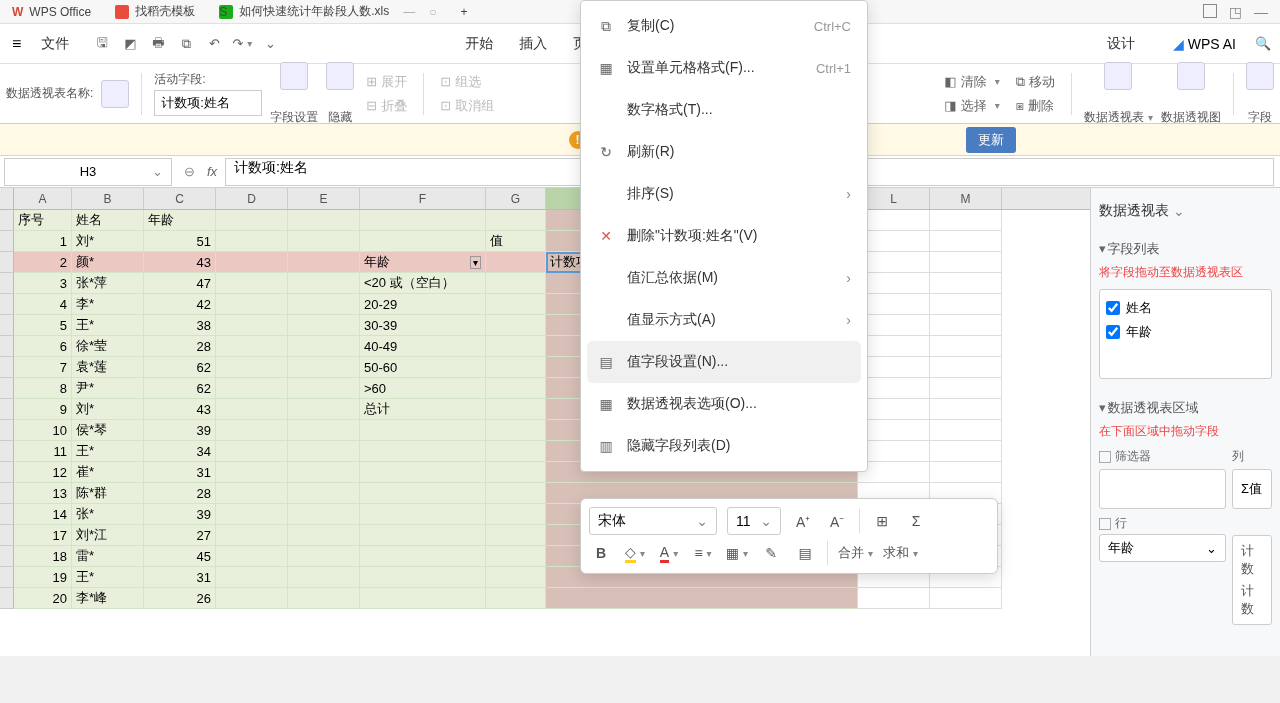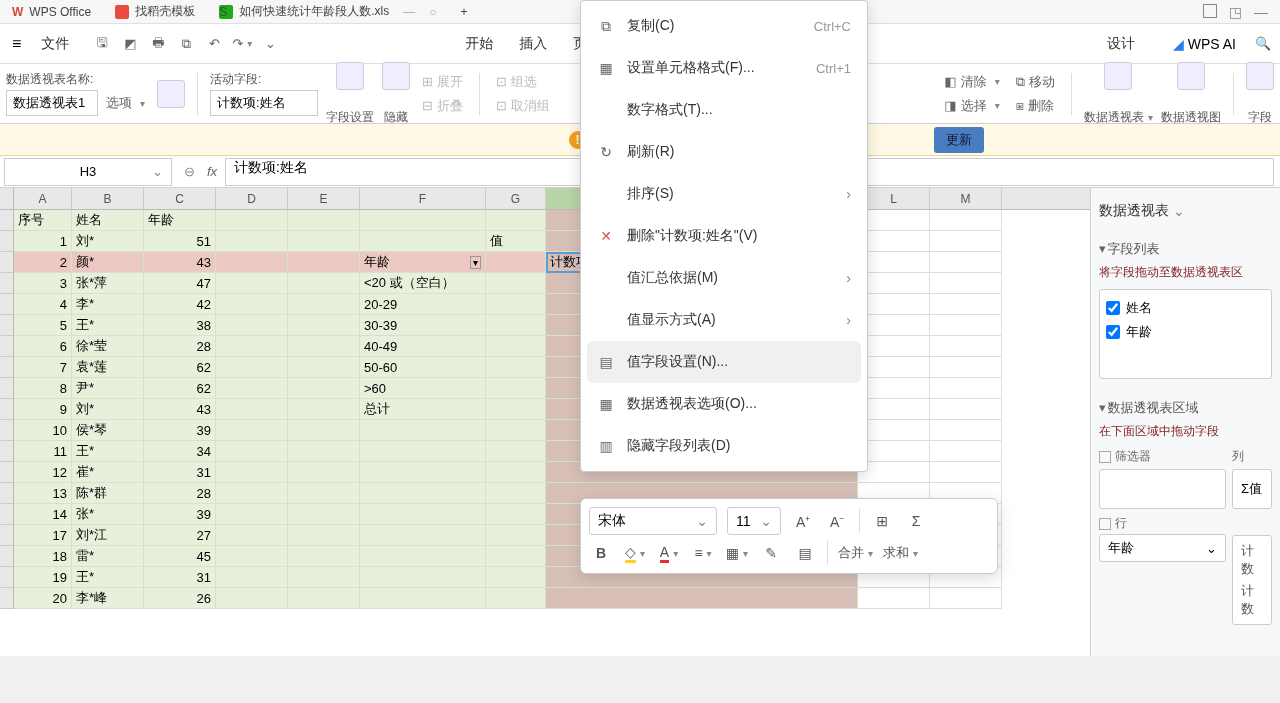--- a/index.html
+++ b/index.html
@@ -31,21 +31,21 @@
 .ribbon-input { height: 26px; border: 1px solid #ccc; padding: 0 6px; font-size: 13px; background: #fff; }
 .ribbon-big-icon { width: 28px; height: 28px; background: #eef; border: 1px solid #ccd; border-radius: 3px; }
 .ribbon-group { display: flex; flex-direction: column; gap: 19px; align-items: center; }
 .ribbon-btn { display: flex; align-items: center; gap: 4px; padding: 2px 4px; font-size: 13px; color: #666; }
 .ribbon-btn.disabled { color: #bbb; }
 .ribbon-sep { width: 1px; height: 42px; background: #ddd; margin: 0 4px; }
 
 
 .notice-bar { height: 32px; background: #fff9e6; border-bottom: 1px solid #e8d898; display: flex; align-items: center; padding: 0 12px; gap: 8px; font-size: 13px; color: #555; justify-content: center; position: relative; }
 .notice-icon { width: 18px; height: 18px; background: #f0a020; border-radius: 50%; color: #fff; display: flex; align-items: center; justify-content: center; font-size: 12px; font-weight: bold; }
-.update-btn { position: absolute; right: 296px; background: #4a7cc2; color: #0f172a; padding: 4px 12px; border-radius: 3px; font-size: 13px; cursor: pointer; }
+.update-btn { position: absolute; right: 264px; background: #4a7cc2; color: #ffffff; padding: 4px 12px; border-radius: 3px; font-size: 13px; cursor: pointer; }
 
 
 .formula-bar { height: 32px; background: #fff; border-bottom: 1px solid #d0d0d0; display: flex; align-items: center; }
 .cell-ref { width: 168px; height: 28px; border: 1px solid #ccc; margin: 0 4px; display: flex; align-items: center; padding: 0 8px; font-size: 13px; background: #fff; justify-content: center; position: relative; }
 .cell-ref-chev { position: absolute; right: 8px; color: #888; }
 .fx-area { display: flex; align-items: center; gap: 12px; padding: 0 8px; }
 .fx-icon { font-style: italic; color: #666; }
 .formula-input { flex: 1; height: 28px; border: 1px solid #ccc; padding: 0 8px; font-size: 14px; background: #fff; margin-right: 6px; }
 
 
@@ -86,21 +86,21 @@
 
 .mini-toolbar { position: absolute; left: 580px; top: 498px; width: 418px; background: #fff; border: 1px solid #ccc; border-radius: 6px; box-shadow: 0 4px 16px rgba(0,0,0,.15); z-index: 99; padding: 8px; display: flex; flex-direction: column; gap: 6px; }
 .mini-row { display: flex; align-items: center; gap: 10px; }
 .mini-select { height: 28px; border: 1px solid #ccc; border-radius: 3px; padding: 0 8px; font-size: 14px; display: flex; align-items: center; position: relative; }
 .mini-btn { width: 24px; height: 24px; display: flex; align-items: center; justify-content: center; color: #555; font-size: 14px; cursor: pointer; }
 .mini-label { font-size: 13px; color: #555; }
 
 
 .sp-title { font-size: 14px; font-weight: 500; color: #333; padding: 4px 0 10px; display:flex; align-items:center; gap:4px; }
 .sp-section { font-size: 13px; color: #555; margin: 10px 0 6px; }
-.sp-hint { font-size: 12px; color: #7f1d1d; margin-bottom: 8px; }
+.sp-hint { font-size: 12px; color: #ef4444; margin-bottom: 8px; }
 .sp-check { display: flex; align-items: center; gap: 6px; font-size: 13px; padding: 3px 0; }
 .sp-check input { width: 14px; height: 14px; }
 .sp-box { border: 1px solid #ccc; background: #fff; border-radius: 3px; min-height: 28px; padding: 4px 8px; font-size: 13px; display: flex; align-items: center; margin-top: 4px; }
 .sp-field-box { border: 1px solid #ccc; background: #fff; border-radius: 3px; height: 90px; margin-top: 4px; }
 .sp-row { display: flex; gap: 6px; margin-top: 6px; }
 .sp-col { flex: 1; }
 .sp-lbl { font-size: 12px; color: #666; display: flex; align-items: center; gap: 4px; margin-bottom: 2px; }
 .sp-mini-icon { width: 12px; height: 12px; border: 1px solid #aaa; }
 .sp-dropdown { border: 1px solid #ccc; background: #fff; border-radius: 3px; height: 28px; padding: 0 8px; font-size: 13px; display: flex; align-items: center; justify-content: space-between; }
 .sp-value-item { padding: 2px 0; font-size: 13px; color: #555; }
@@ -161,24 +161,20 @@
   <span class="wps-ai">
       <span class="logo-a">◢</span>
       <span>WPS AI</span>
     </span>
   <span class="menu-icon" style="margin-left:12px;">🔍</span>
 </div>
 
 <div class="ribbon">
   <div class="ribbon-block">
     <span class="ribbon-label">数据透视表名称:</span>
-    <div style="display:flex;gap:4px;">
-      <input class="ribbon-input" style="width: 92px;" value="数据透视表1">
-      <span class="ribbon-btn dropdown-chev">选项</span>
-    </div>
   </div>
   <div class="ribbon-big-icon"></div>
   <div class="ribbon-sep"></div>
   <div class="ribbon-block">
     <span class="ribbon-label">活动字段:</span>
     <input class="ribbon-input" style="width: 108px;" value="计数项:姓名">
   </div>
   <div class="ribbon-group">
       <div class="ribbon-big-icon"></div>
       <span style="font-size:12px;">字段设置</span>

